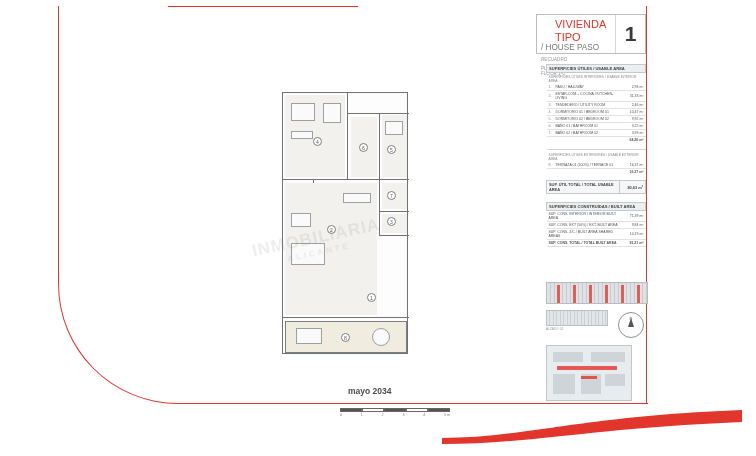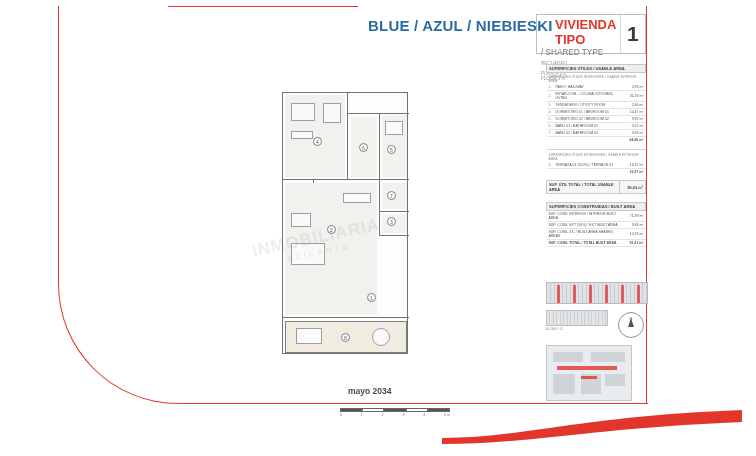--- a/index.html
+++ b/index.html
@@ -69,21 +69,21 @@
     left: 536px; top: 14px;
     width: 110px; height: 40px;
     border: 1px solid #bdbdbd;
     display: flex;
   }
   .type-labels {
     flex: 1;
     padding: 3px 4px 0 4px;
     line-height: 1.15;
   }
-  .type-labels .l1 { font-size: 13px; font-weight: bold; color: #e2352c; padding-left: 14px; }
+  .type-labels .l1 { font-size: 11px; font-weight: normal; color: #e2352c; padding-left: 14px; }
   .type-labels .l2 { font-size: 8.2px; color: #777; }
   .type-labels .l3 { font-size: 4.6px; color: #999; margin-top: 4px; }
   .type-labels .l4 { font-size: 4.6px; color: #999; }
   .type-num {
     width: 30px;
     display: flex; align-items: center; justify-content: center;
     font-size: 21px; font-weight: bold; color: #3a3a3a;
     border-left: 1px solid #d8d8d8;
   }
   
@@ -205,30 +205,25 @@
 </head>
 <body>
 
 <div class="sheet">
 
   <div class="red-curve-left"></div>
   <div class="red-top-line"></div>
   <div class="red-bottom-line"></div>
   <div class="red-right-vert"></div>
 
-  <div class="title-block">
-    <div>
-      <div class="title-main">BLUE / AZUL / NIEBIESKI</div>
-    </div>
-  </div>
 
   <div class="type-box">
     <div class="type-labels">
       <div class="l1">VIVIENDA TIPO</div>
-      <div class="l2">/ SHARED TYPE</div>
+      <div class="l2">/ HOUSE PASO</div>
       <div class="l3">RECUADRO</div>
       <div class="l3">PLANTA 1-6</div>
       <div class="l4">FLOOR 1-6</div>
     </div>
     <div class="type-num">1</div>
   </div>
 
   <div class="tables">
     <table class="t">
       <tbody>

